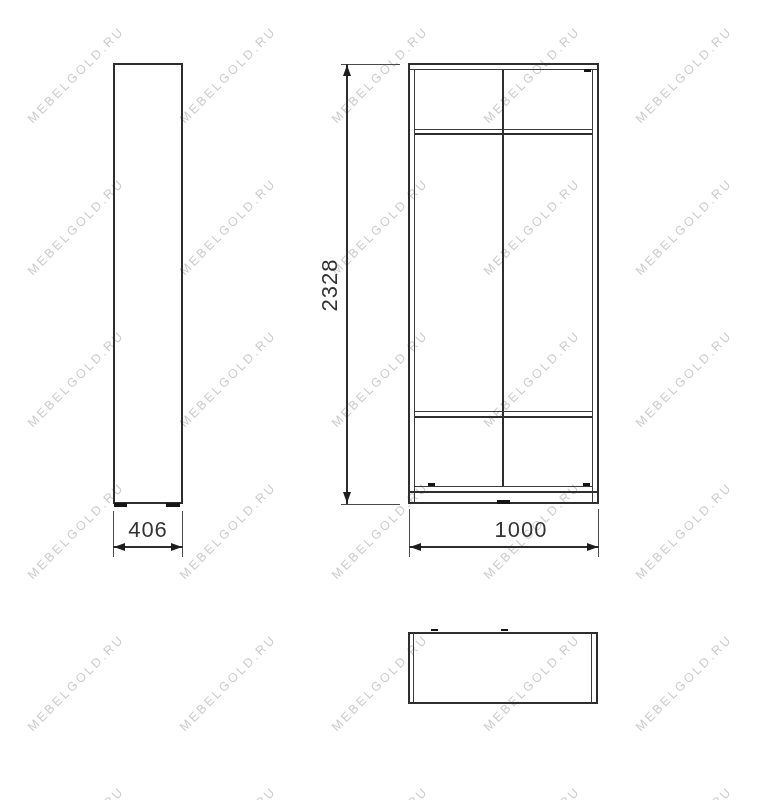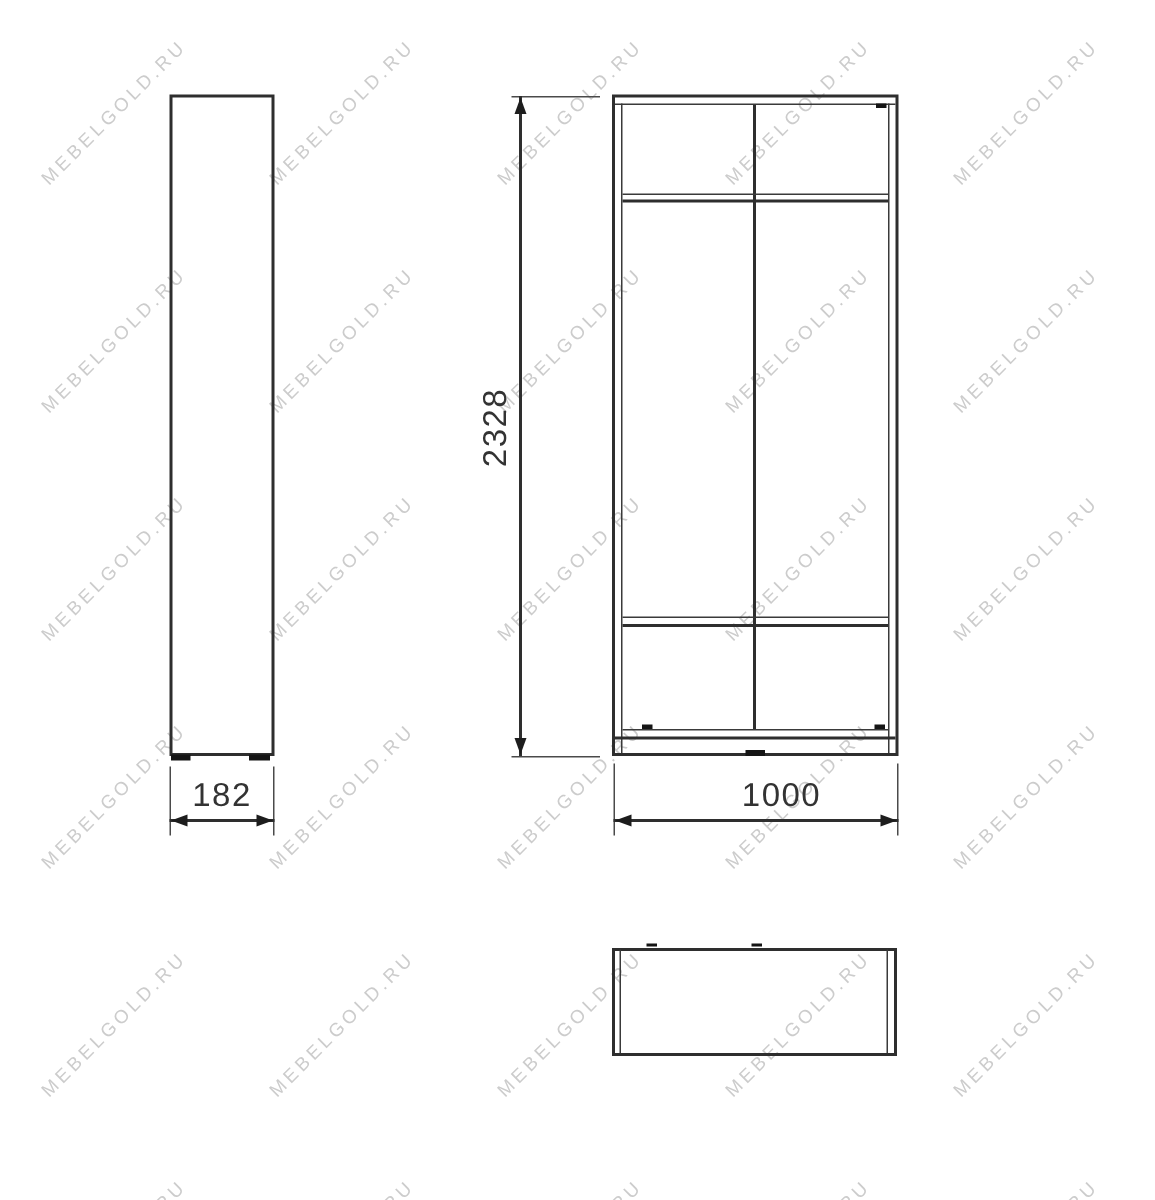--- a/index.html
+++ b/index.html
@@ -78,21 +78,21 @@
     <div class="mark" style="left:114px;top:503px;width:13px;height:4px;"></div>
     <div class="mark" style="left:166px;top:503px;width:14px;height:4px;"></div>
   </div>
 
   <div>
     <div class="ext" style="left:113px;top:511px;width:1px;height:46px;"></div>
     <div class="ext" style="left:182px;top:511px;width:1px;height:46px;"></div>
     <div class="ln" style="left:113px;top:546px;width:70px;height:1.5px;"></div>
     <div class="arr left" style="left:114px;top:543px;"></div>
     <div class="arr right" style="left:171px;top:543px;"></div>
-    <div class="dim-label" style="left:113px;top:519px;width:70px;">182</div>
+    <div class="dim-label" style="left:113px;top:519px;width:70px;">406</div>
   </div>
 
   <div>
     <div class="rect" style="left:408px;top:63px;width:191px;height:441px;"></div>
 
     <div class="ln thin" style="left:410px;top:69px;width:187px;height:1px;"></div>
     <div class="ln thin" style="left:414px;top:69px;width:1px;height:433px;"></div>
     <div class="ln thin" style="left:592px;top:69px;width:1px;height:433px;"></div>
 
     <div class="ln" style="left:502px;top:70px;width:1.5px;height:416px;"></div>

